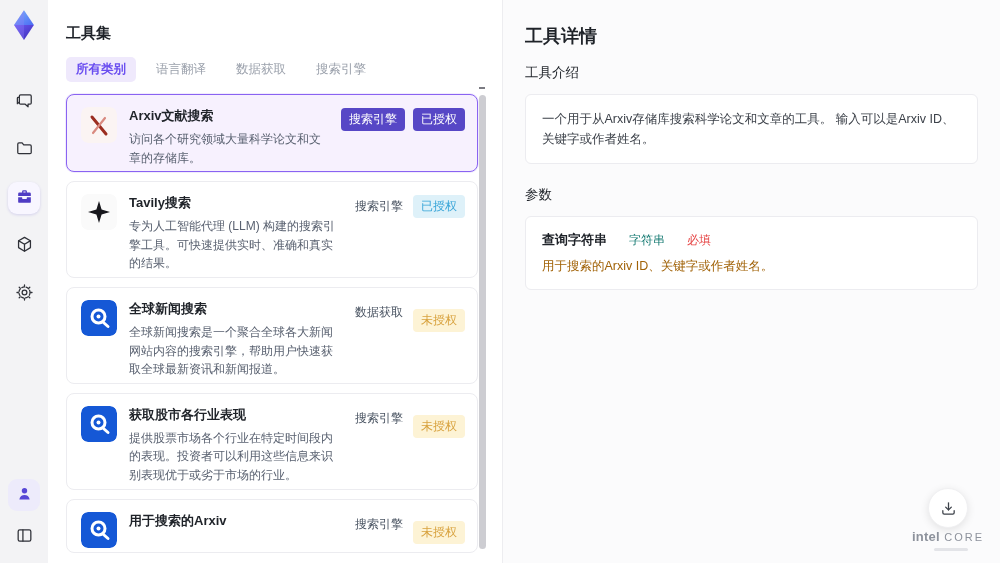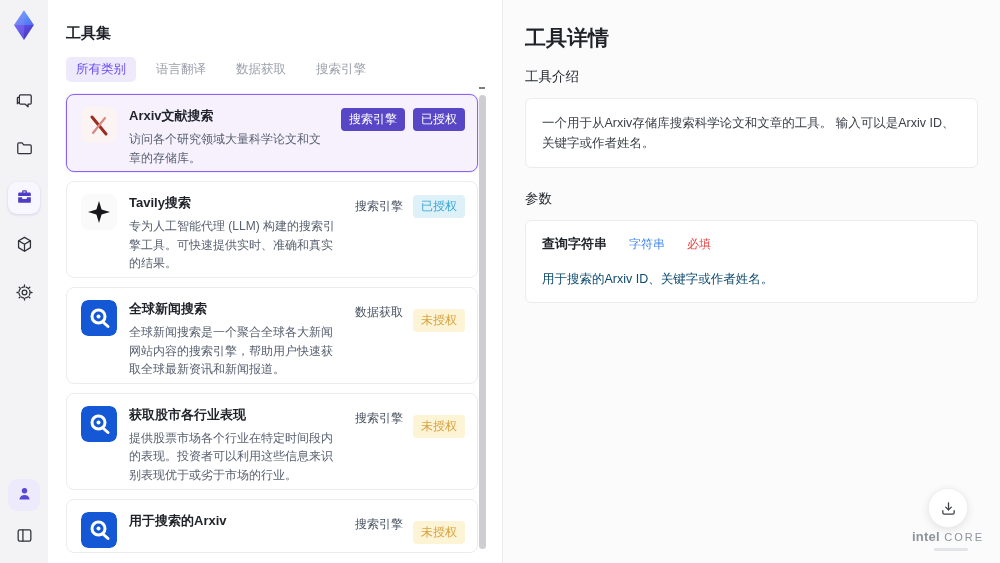--- a/index.html
+++ b/index.html
@@ -14,21 +14,21 @@
   .rail-item svg { width:19px; height:19px; }
   .rail-item.active { background:#f8f6ff; box-shadow:0 1px 3px rgba(80,60,200,.18); }
   .rail-bottom { margin-top:auto; display:flex; flex-direction:column; align-items:center; gap:10px; margin-bottom:10px; }
   .rail-bottom .rail-item.profile { background:#edebfb; }
 
   
   .list-panel { width:454px; height:100%; position:relative; padding:18px 24px 0 18px; background:#fff; flex-shrink:0; }
   .panel-title { font-size:15px; font-weight:bold; margin:6px 0 14px 0; }
   .tabs { display:flex; gap:10px; margin-bottom:12px; }
   .tab { font-size:12.5px; color:#9aa0ab; padding:4px 10px; border-radius:5px; cursor:pointer; white-space:nowrap; }
-  .tab.active { background:#efe9fc; color:#6a4ef0; font-weight:normal; }
+  .tab.active { background:#efe9fc; color:#6a4ef0; font-weight:bold; }
   .tool-list { display:flex; flex-direction:column; gap:9px; }
   .tool-row { display:flex; align-items:flex-start; background:#fff; border:1px solid #ececf0; border-radius:8px; padding:12px 12px 4px 14px; cursor:pointer; }
   .tool-row.selected { background:#f7f1fe; border:1.5px solid #8a63f2; box-shadow:0 0 0 1px rgba(138,99,242,.12); }
   .tool-icon { width:36px; height:36px; border-radius:7px; flex-shrink:0; margin-right:12px; display:flex; align-items:center; justify-content:center; overflow:hidden; }
   .tool-icon svg { width:36px; height:36px; display:block; }
   .tool-mid { flex:1; min-width:0; padding-right:10px; }
   .tool-name { font-size:13px; font-weight:bold; color:#1f2329; }
   .tool-desc { font-size:12px; color:#596170; line-height:1.55; margin-top:5px; }
   .tool-badges { display:flex; gap:8px; flex-shrink:0; margin-top:1px; }
   .badge { font-size:12px; padding:3px 8px; border-radius:4px; white-space:nowrap; }
@@ -36,29 +36,29 @@
   .badge-plain { background:transparent; color:#4b5563; padding:3px 2px; }
   .badge-info  { background:#def1f9; color:#38a5d8; }
   .badge-warn  { background:#fdf3d5; color:#d8a23e;margin-top:8px; }
 
   .scrollbar-track { position:absolute; right:16px; top:95px; bottom:14px; width:7px; }
   .scrollbar-thumb { width:7px; height:100%; background:#cdcdd2; border-radius:4px; }
   .scroll-arrow { position:absolute; right:17px; top:87px; width:6px; height:2px; background:#7b7b82; }
 
   
   .detail-panel { flex:1; height:100%; background:#fbfbfc; border-left:1px solid #ededf0; padding:18px 22px; position:relative; }
-  .detail-title { font-size:21px; font-weight:bold; margin:6px 0 16px 0; }
+  .detail-title { font-size:18px; font-weight:bold; margin:6px 0 16px 0; }
   .section-head { font-size:13.5px; font-weight:normal; margin-bottom:12px; }
   .detail-box { background:#fff; border:1px solid #ececf0; border-radius:6px; padding:14px 16px; margin-bottom:22px; }
   .intro-text { font-size:12.5px; color:#3c4149; line-height:1.6; }
   .param-line { display:flex; align-items:baseline; gap:22px; }
   .param-name { font-size:13px; font-weight:bold; color:#1f2329; }
-  .param-type { font-size:12px; color:#3b82f6; }
+  .param-type { font-size:12px; color:#0f766e; }
   .param-required { font-size:12px; color:#e64545; }
-  .param-desc { font-size:12.5px; color:#0c4a6e; margin-top:18px; }
+  .param-desc { font-size:12.5px; color:#a16207; margin-top:9px; }
 
   
   .float-corner { position:absolute; right:16px; bottom:12px; display:flex; flex-direction:column; align-items:center; }
   .dl-btn { width:40px; height:40px; border-radius:50%; background:#fff; border:1px solid #f0f0f2; box-shadow:0 2px 8px rgba(0,0,0,.10); display:flex; align-items:center; justify-content:center; cursor:pointer; }
   .brand { text-align:center; color:#8d929c; line-height:1; }
   .brand .b1 { font-size:13px; font-weight:bold; letter-spacing:.2px; }
   .brand .b2 { font-size:11px; font-weight:normal; letter-spacing:2px; }
   .brand-bar { width:34px; height:3px; background:#e3e4e8; border-radius:2px; margin:4px 0 0 22px; }
 </style>
 </head>

